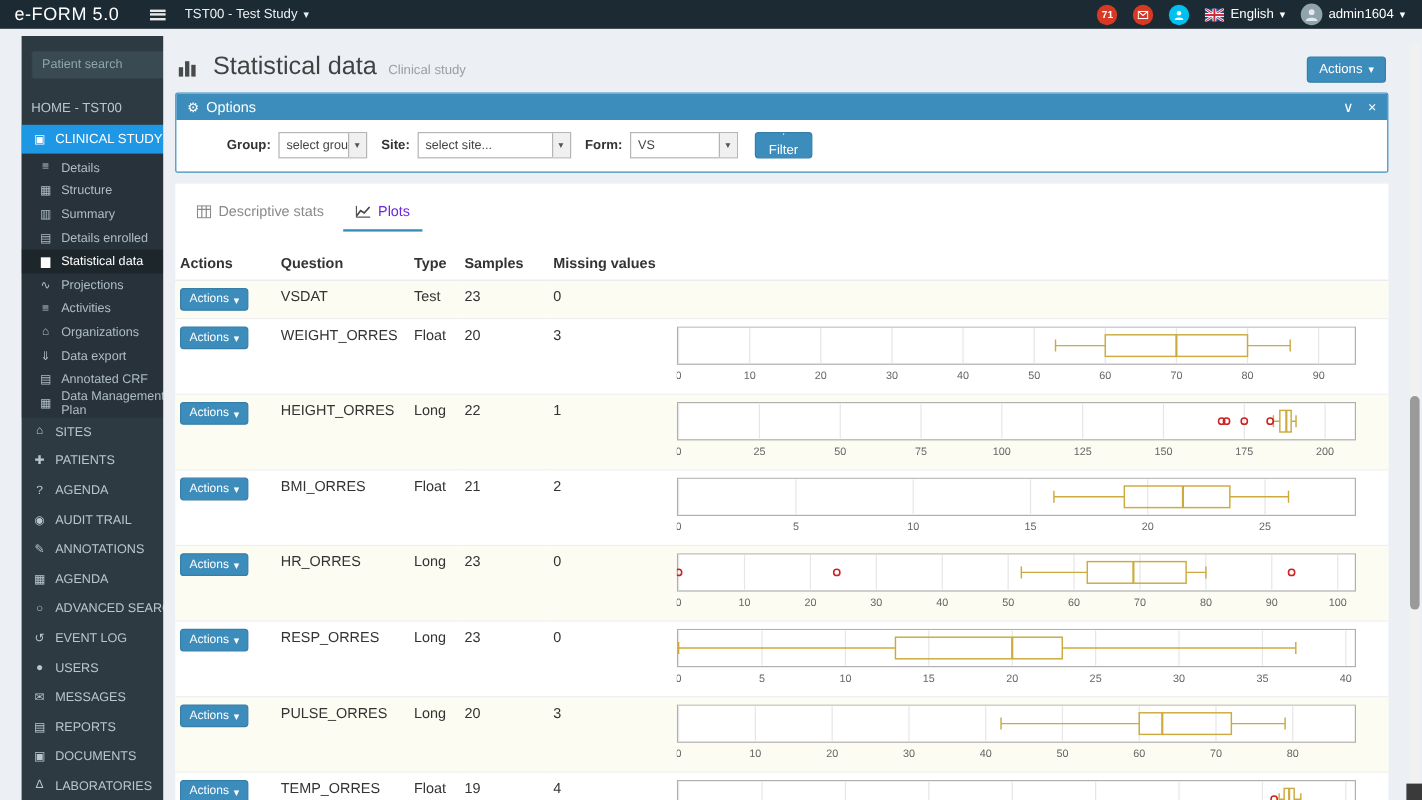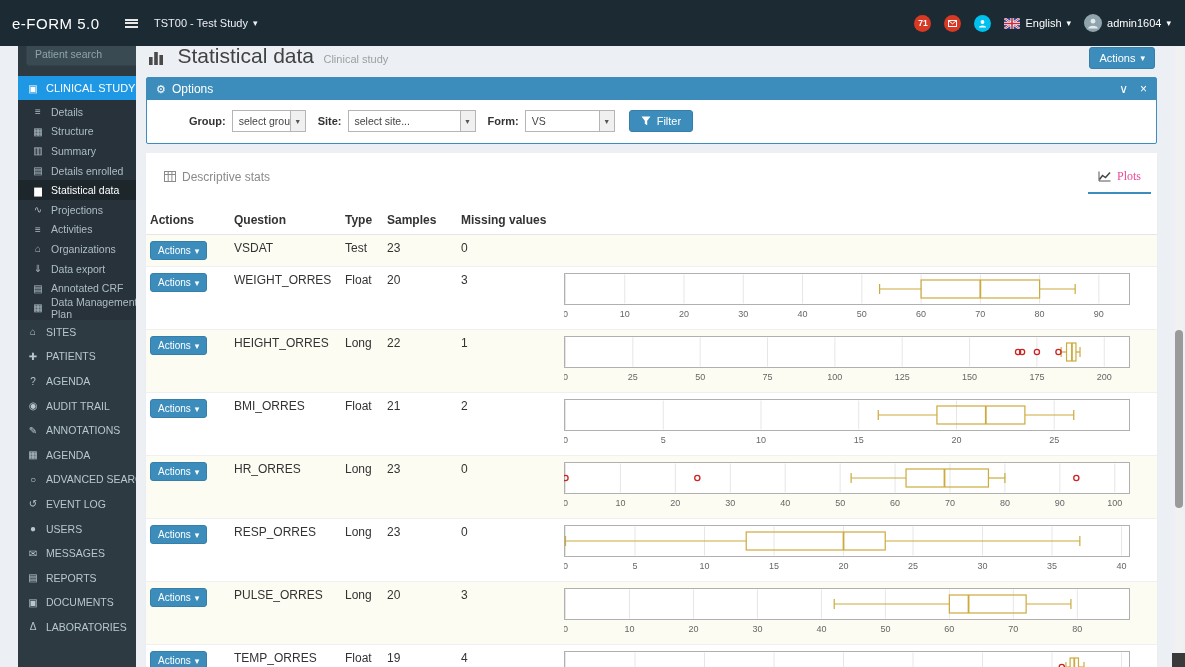--- a/index.html
+++ b/index.html
@@ -1,19 +1,19 @@
 <!DOCTYPE html>
 <html><head>
 <meta charset="utf-8">
 <style>
   *{margin:0;padding:0;box-sizing:border-box;}
   html,body{width:1185px;height:667px;overflow:hidden;background:#ecf0f5;font-family:"Liberation Sans",sans-serif;}
 
   
-  .topbar{position:absolute;top:0;left:0;width:1185px;height:46px;background:#1b2a33;display:flex;align-items:center;color:#fff;z-index:9;}
+  .topbar{position:absolute;top:0;left:0;width:1185px;height:24px;background:#1b2a33;display:flex;align-items:center;color:#fff;z-index:9;}
   .logo{width:118px;padding-left:12px;font-size:15px;letter-spacing:.5px;white-space:nowrap;cursor:pointer;}
   .hamburger{width:26px;height:30px;display:flex;align-items:center;justify-content:center;cursor:pointer;}
   .hamburger-bars{display:inline-block;width:13px;height:9px;border-top:2px solid #e8e8e8;border-bottom:2px solid #e8e8e8;position:relative;}
   .hamburger-bars::after{content:'';position:absolute;left:0;top:1.5px;width:13px;border-top:2px solid #e8e8e8;}
   .study-selector{margin-left:10px;font-size:11px;display:flex;align-items:center;gap:5px;cursor:pointer;color:#ecf0f5;}
   .caret{font-size:9px;}
   .topbar-right{margin-left:auto;display:flex;align-items:center;gap:13px;padding-right:14px;}
   .nav-circle{width:17px;height:17px;border-radius:50%;display:flex;align-items:center;justify-content:center;font-size:8.5px;cursor:pointer;color:#fff;}
   .bg-red{background:#d73925;font-weight:bold;}
   .bg-teal{background:#00c0ef;}
@@ -50,26 +50,26 @@
   .opt-tools{margin-left:auto;display:flex;gap:12px;font-size:12px;align-items:center;}
   .opt-tools span{cursor:pointer;line-height:1;}
   .options-body{padding:10px 10px 11px;margin-left:26px;}
   .form-inline{display:flex;align-items:center;font-size:11px;}
   .form-inline label{font-weight:bold;color:#333;margin:0 6px 0 12px;}
   .form-inline label:first-child{margin-left:6px;}
   .mock-select{display:flex;align-items:center;height:22px;border:1px solid #b5b5b5;background:#fff;font-size:10.5px;color:#444;cursor:pointer;}
   .mock-select .sel-text{padding:0 6px;flex:1;white-space:nowrap;overflow:hidden;}
   .sel-btn{width:15px;height:100%;background:#f0f0f0;border-left:1px solid #b5b5b5;display:flex;align-items:center;justify-content:center;font-size:7px;color:#555;flex:none;}
   .w74{width:74px;}.w128{width:128px;}.w90{width:90px;}
-  .filter-btn{height:22px;padding:0 11px;display:flex;align-items:center;gap:6px;margin-left:14px;}
+  .filter-btn{height:22px;padding:0 11px;display:flex;align-items:center;gap:6px;margin-left:14px;flex-direction:column;}
 
   .tab-panel{background:#fff;margin-top:9px;min-height:520px;box-shadow:0 1px 1px rgba(0,0,0,.06);}
-  .tabs{display:flex;gap:6px;padding:11px 6px 0 8px;justify-content:space-between;}
+  .tabs{display:flex;gap:6px;padding:11px 6px 0 8px;}
   .tab{display:flex;align-items:center;gap:6px;font-size:12px;color:#8a8a8a;padding:5px 10px 8px;cursor:pointer;border-bottom:2px solid transparent;}
-  .tab.active{color:#ec4899;border-bottom:2px solid #3c8dbc;font-family:Liberation Serif, serif;}
+  .tab.active{color:#6d28d9;border-bottom:2px solid #3c8dbc;}
 
   .stats-table{width:100%;border-collapse:collapse;font-size:12px;color:#333;table-layout:fixed;margin-top:13px;}
   .stats-table th{text-align:left;font-weight:bold;padding:6px 4px 7px;border-bottom:1px solid #e6e6e6;}
   .stats-table td{padding:6px 4px;border-top:1px solid #f0f0f0;vertical-align:top;}
   .stats-table tbody tr:nth-child(odd){background:#fcfcf2;}
   .c0{width:84px;}.c1{width:111px;}.c2{width:42px;}.c3{width:74px;}.c4{width:103px;}
   .btn-xs{padding:3px 7px;font-size:10px;display:inline-flex;align-items:center;gap:4px;}
   .td-plot{padding:6px 0 6px 8px;}
 
   
@@ -135,20 +135,23 @@
   <div class="side-search">
     <input placeholder="Patient search" style="">
     <button class="side-search-btn">
       <svg width="11" height="11" viewBox="0 0 11 11">
           <circle cx="4.5" cy="4.5" r="3.1" fill="none" stroke="#b8c7ce" stroke-width="1.3"></circle>
           <line x1="7" y1="7" x2="10" y2="10" stroke="#b8c7ce" stroke-width="1.3"></line>
         </svg>
     </button>
   </div>
   <nav id="side-menu">
+      <div class="side-item">
+        <span>HOME - TST00</span>
+      </div>
       <div class="side-item active-main">
         <span class="side-icon">▣</span>
         <span>CLINICAL STUDY</span>
         <span class="side-caret">∨</span>
       </div>
       <div class="submenu">
         <div class="sub-item">
           <span class="side-icon">≡</span>
           <span>Details</span>
         </div>

